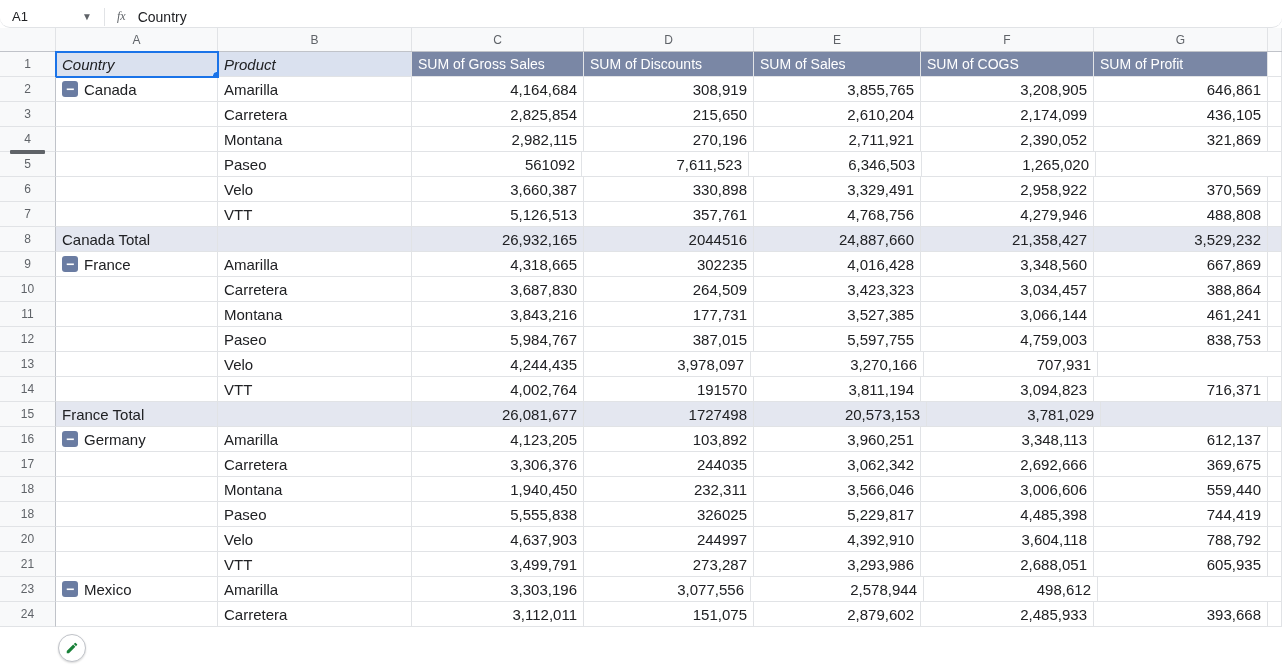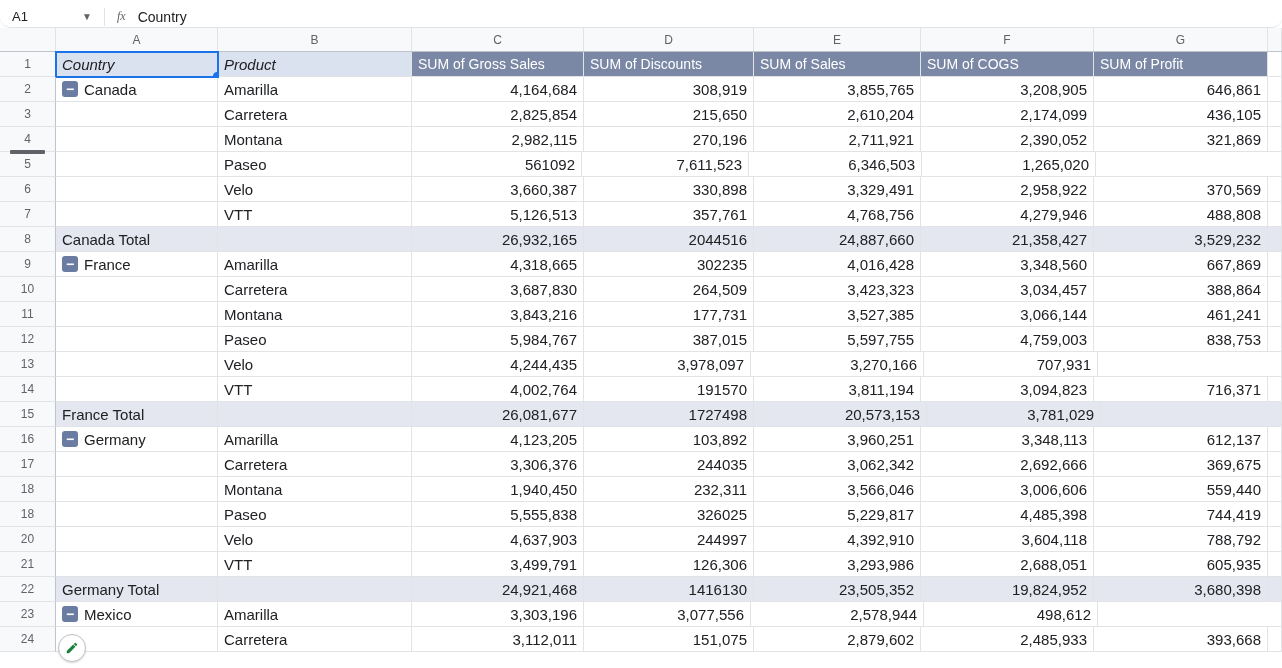--- a/index.html
+++ b/index.html
@@ -435,35 +435,24 @@
         <div class="cell wE num">4,392,910</div>
         <div class="cell wF num">3,604,118</div>
         <div class="cell wG num">788,792</div>
         <div class="cell wRest"></div>
       </div>
       <div class="row">
         <div class="rn">21</div>
         <div class="cell wA"></div>
         <div class="cell wB">VTT</div>
         <div class="cell wC num">3,499,791</div>
-        <div class="cell wD num">126,306</div>
+        <div class="cell wD num">273,287</div>
         <div class="cell wE num">3,293,986</div>
         <div class="cell wF num">2,688,051</div>
         <div class="cell wG num">605,935</div>
-        <div class="cell wRest"></div>
-      </div>
-      <div class="row totalrow">
-        <div class="rn">22</div>
-        <div class="cell wA">Germany Total</div>
-        <div class="cell wB"></div>
-        <div class="cell wC num">24,921,468</div>
-        <div class="cell wD num">1416130</div>
-        <div class="cell wE num">23,505,352</div>
-        <div class="cell wF num">19,824,952</div>
-        <div class="cell wG num">3,680,398</div>
         <div class="cell wRest"></div>
       </div>
       <div class="row">
         <div class="rn">23</div>
         <div class="cell wA">
           <span class="collapse-ic">−</span>
           <span>Mexico</span>
         </div>
         <div class="cell wB">Amarilla</div>
         <div class="cell wC num">3,303,196</div>

